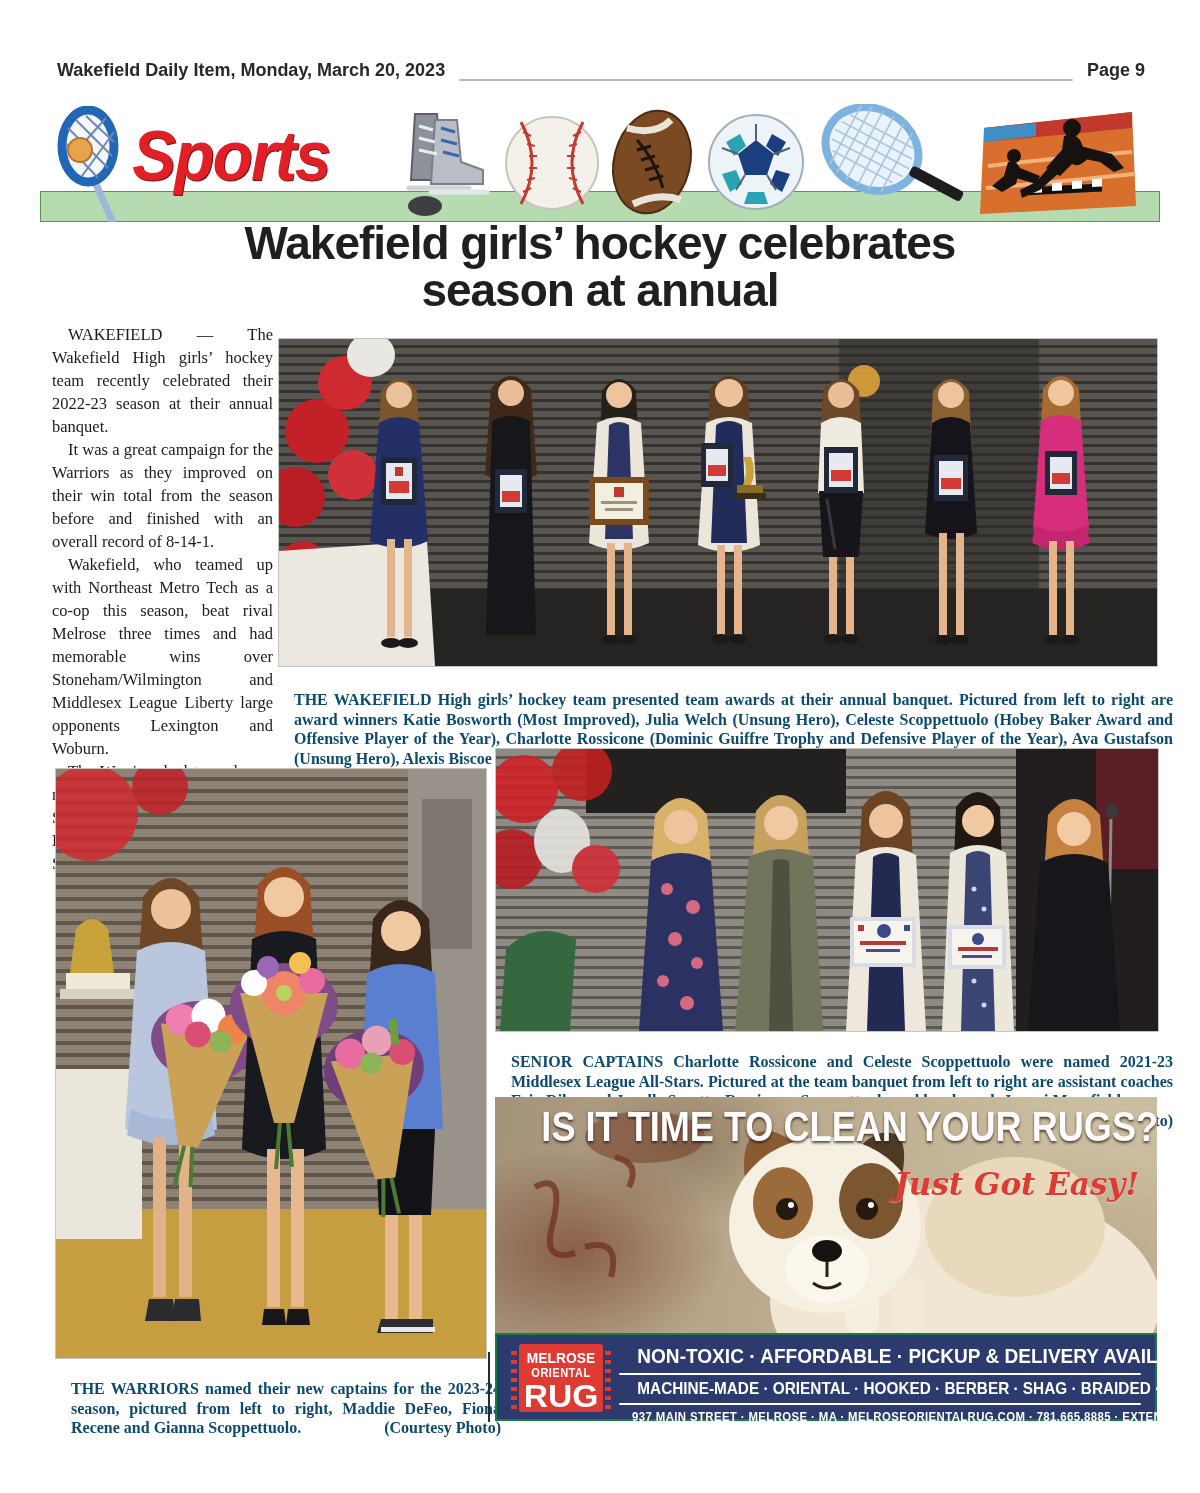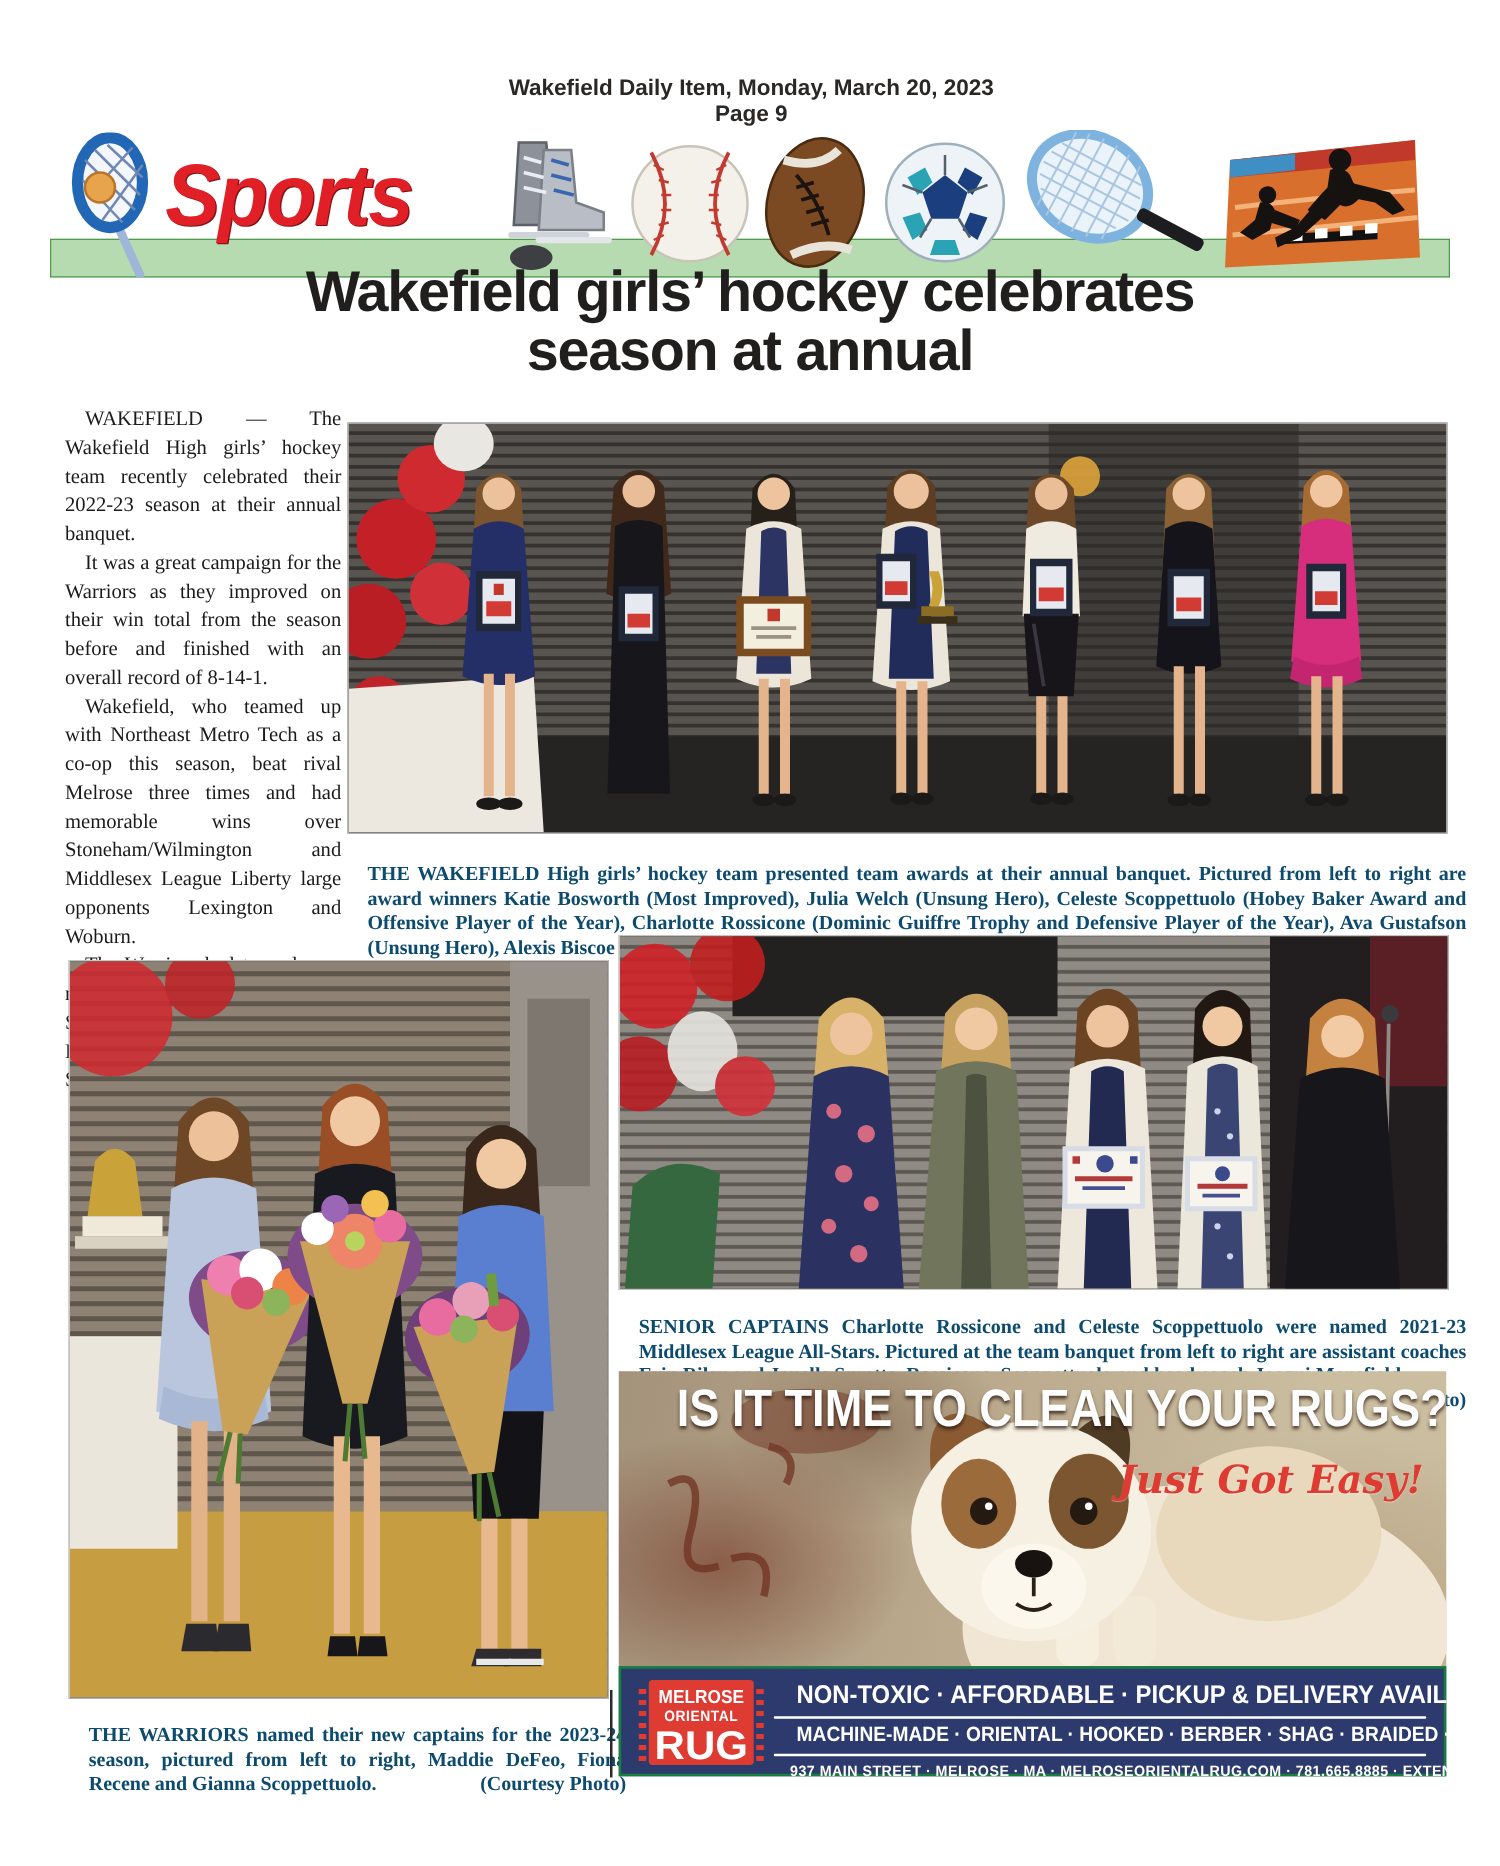--- a/index.html
+++ b/index.html
@@ -1,35 +1,35 @@
 <!DOCTYPE html>
 <html style="--sports-red: #e11f26; --banner-green: #b7dbb0; --ad-navy: #2c3a6d; --ad-red: #de3b33;"><head>
 <meta charset="utf-8">
 <style>
   html,body{margin:0;padding:0;background:#ffffff;}
   .page{position:relative;width:1200px;height:1493px;background:#fff;overflow:hidden;
         font-family:"Liberation Serif",serif;color:#1c1b1a;}
 
   
-  .masthead{position:absolute;left:57px;right:55px;top:60px;display:flex;align-items:center;
-            font-family:"Liberation Sans",sans-serif;font-weight:700;font-size:18px;color:#2a2725;flex-direction:column;}
+  .masthead{position:absolute;left:57px;right:55px;top:60px;display:flex;align-items:flex-end;
+            font-family:"Liberation Sans",sans-serif;font-weight:700;font-size:18px;color:#2a2725;}
   .masthead .rule{flex:1;height:2px;background:#b9b6b2;margin:0 14px;border-radius:1px;}
 
   
   .banner{position:absolute;left:40px;top:98px;width:1120px;height:124px;}
   .green-band{position:absolute;left:0;bottom:0;width:1118px;height:29px;
               background:var(--banner-green,#b7dbb0);border:1px solid #4e9b4e;}
   .banner svg{position:absolute;}
   .sports-title{position:absolute;left:86px;top:18px;font-family:"Liberation Sans",sans-serif;
                 font-weight:800;font-style:italic;font-size:70px;letter-spacing:-2px;
                 color:var(--sports-red,#e11f26);transform:scaleX(.94);
                 text-shadow:1px 1px 0 #7e1114;}
 
   
-  .headline{position:absolute;left:0;top:210px;width:1200px;margin:0;text-align:center;
+  .headline{position:absolute;left:0;top:220px;width:1200px;margin:0;text-align:center;
             font-family:"Liberation Sans",sans-serif;font-weight:700;font-size:46px;
             line-height:47px;color:#211f1e;letter-spacing:-1px;}
 
   
   .article{position:absolute;left:52px;top:323px;width:221px;font-size:16.5px;line-height:23px;
            text-align:justify;}
   .article p{margin:0;text-indent:16px;}
   .article .jump{text-indent:0;text-align:center;margin-top:4px;font-size:16px;}
   .article .jump b{font-weight:700;}
 

